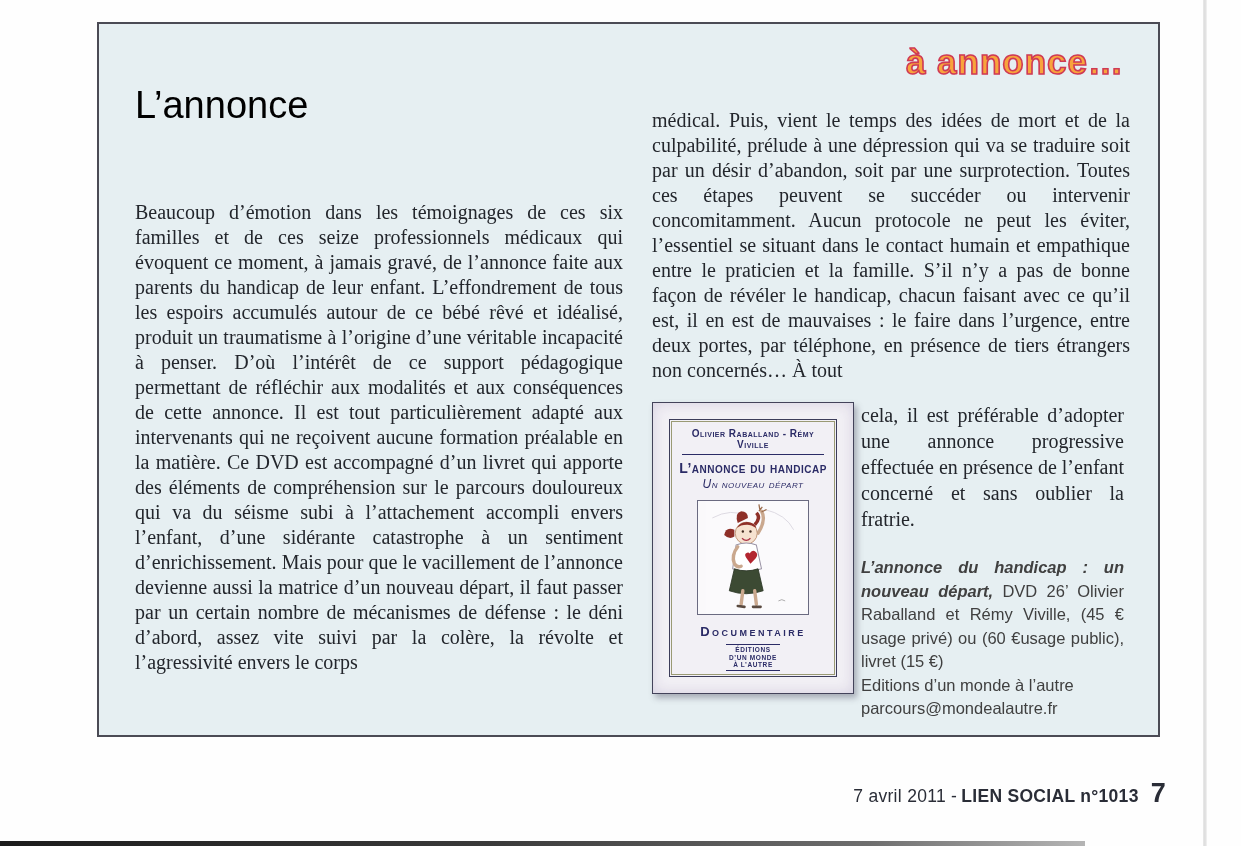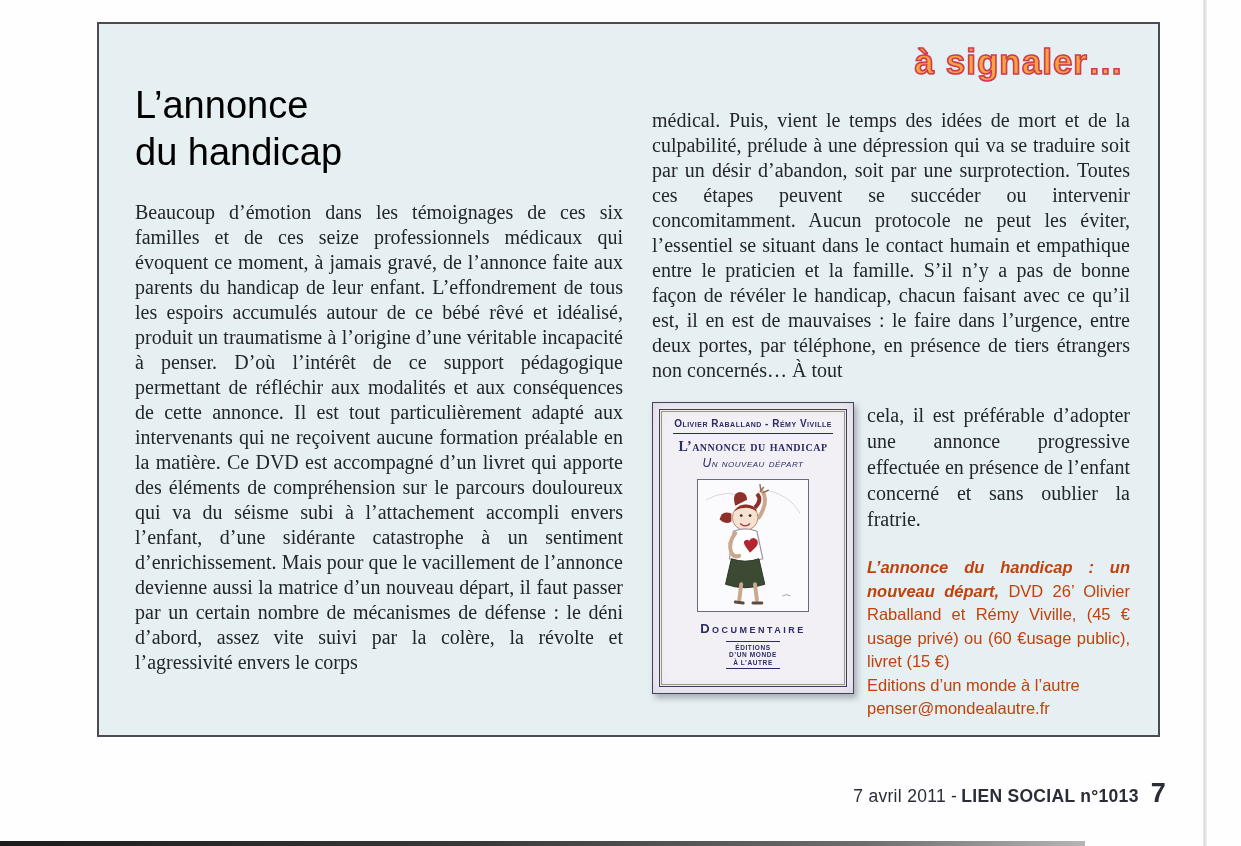--- a/index.html
+++ b/index.html
@@ -22,47 +22,47 @@
 
   .coltext { font-family:"Liberation Serif", serif; font-size:20px; line-height:25px;
              color:#23262c; text-align:justify; }
 
   .col-left  { position:absolute; left:36px;  top:176px; width:488px; }
   .col-right { position:absolute; left:553px; top:84px; width:478px; }
 
   .wrap-row { display:flex; margin-top:19px; }
 
   
-  .cover { width:202px; height:292px; flex:0 0 202px; margin-right:13px;
+  .cover { width:202px; height:292px; flex:0 0 202px; margin-right:7px;
            background:#f2f0f5; border:1px solid #43435a;
            box-shadow:3px 4px 6px rgba(90,90,110,.45), inset 0 0 14px rgba(160,150,185,.35);
-           padding:6px; }
+           padding:16px; }
   .cover-inner { width:100%; height:100%; border:1px solid #3c3c5a; outline:1px solid #9a9a74;
                  outline-offset:-3px; padding:8px 6px 5px 6px; text-align:center;
                  color:#2b2b66; display:flex; flex-direction:column; align-items:center; }
   .cover-authors { font-size:10px; font-weight:bold; font-variant:small-caps;
                    letter-spacing:.5px; color:#2b2b66; }
   .cover-rule { width:92%; height:1px; background:#2b2b66; margin:4px 0 5px 0; }
-  .cover-title { font-size:14px; font-weight:bold; font-variant:small-caps; letter-spacing:.5px;font-family:Liberation Serif, serif; }
+  .cover-title { font-size:14px; font-weight:bold; font-variant:small-caps; letter-spacing:.5px; }
   .cover-subtitle { font-size:12px; font-weight:normal; font-style:italic;
                     font-variant:small-caps; letter-spacing:.5px; margin-top:1px; }
   .cover-art { width:112px; height:133px; border:1px solid #6a6a80; background:#faf9fb;
                margin-top:9px; }
   .cover-genre { font-size:13px; font-weight:bold; font-variant:small-caps;
                  letter-spacing:2.5px; margin-top:9px; }
   .cover-pub { font-size:6.5px; font-weight:bold; letter-spacing:.6px; line-height:7.5px;
                margin-top:5px; text-transform:uppercase;
                border-top:1px solid #2b2b66; border-bottom:1px solid #2b2b66; padding:1.5px 3px; }
 
   .beside { width:263px; }
   .beside .coltext { text-align:justify; line-height:26px; }
 
   
   .caption { margin-top:24px; font-family:"Liberation Sans", sans-serif;
-             font-size:16.5px; line-height:23.5px; color:#c2410c; text-align:justify; }
+             font-size:16.5px; line-height:23.5px; color:#404040; text-align:justify; }
   .caption .cap-title { font-weight:bold; font-style:italic; }
   .caption .cap-line { text-align:left; }
 
   
   .footer { position:absolute; top:778px; right:75px; display:flex; align-items:baseline;
             color:#2a2d37; font-size:17.5px; letter-spacing:.3px; }
   .footer .journal { font-weight:bold; margin-left:4px; }
   .footer .pagenum { font-weight:bold; font-size:27px; margin-left:12px; }
 
   
@@ -71,23 +71,23 @@
   .bottom-strip { position:absolute; bottom:0; left:0; width:1085px; height:5px;
                   background:linear-gradient(to right,#1c1c1c 0%,#3a3a3a 45%,#6e6e6e 80%,#b5b5b5 100%); }
 </style>
 </head>
 <body>
 
 <div class="scan">
 
   <div class="panel">
 
-    <div class="badge">à signaler…</div>
+    <div class="badge">à annonce…</div>
 
-    <h1 class="title"><span>L’annonce</span><br><span>du handicap</span></h1>
+    <h1 class="title"><span>L’annonce</span><br></h1>
 
     <div class="col-left coltext">Beaucoup d’émotion dans les témoignages de ces six familles et de ces seize professionnels médicaux qui évoquent ce moment, à jamais gravé, de l’annonce faite aux parents du handicap de leur enfant. L’effondrement de tous les espoirs accumulés autour de ce bébé rêvé et idéalisé, produit un traumatisme à l’origine d’une véritable incapacité à penser. D’où l’intérêt de ce support pédagogique permettant de réfléchir aux modalités et aux conséquences de cette annonce. Il est tout particulièrement adapté aux intervenants qui ne reçoivent aucune formation préalable en la matière. Ce DVD est accompagné d’un livret qui apporte des éléments de compréhension sur le parcours douloureux qui va du séisme subi à l’attachement accompli envers l’enfant, d’une sidérante catastrophe à un sentiment d’enrichissement. Mais pour que le vacillement de l’annonce devienne aussi la matrice d’un nouveau départ, il faut passer par un certain nombre de mécanismes de défense : le déni d’abord, assez vite suivi par la colère, la révolte et l’agressivité envers le corps</div>
 
     <div class="col-right">
       <div class="coltext">médical. Puis, vient le temps des idées de mort et de la culpabilité, prélude à une dépression qui va se traduire soit par un désir d’abandon, soit par une surprotection. Toutes ces étapes peuvent se succéder ou intervenir concomitamment. Aucun protocole ne peut les éviter, l’essentiel se situant dans le contact humain et empathique entre le praticien et la famille. S’il n’y a pas de bonne façon de révéler le handicap, chacun faisant avec ce qu’il est, il en est de mauvaises : le faire dans l’urgence, entre deux portes, par téléphone, en présence de tiers étrangers non concernés… À tout</div>
 
       <div class="wrap-row">
 
         <div class="cover">
           <div class="cover-inner">
@@ -136,21 +136,21 @@
             </div>
           </div>
         </div>
 
         <div class="beside">
           <div class="coltext">cela, il est préférable d’adopter une annonce progressive effectuée en présence de l’enfant concerné et sans oublier la fratrie.</div>
 
           <div class="caption">
             <div><span class="cap-title">L’annonce du handicap : un nouveau départ,</span><span> DVD 26’ Olivier Raballand et Rémy Viville, (45 € usage privé) ou (60 €usage public), livret (15 €)</span></div>
             <div class="cap-line">Editions d’un monde à l’autre</div>
-            <div class="cap-line">penser@mondealautre.fr</div>
+            <div class="cap-line">parcours@mondealautre.fr</div>
           </div>
         </div>
 
       </div>
     </div>
   </div>
 
   <div class="footer">
     <span>7 avril 2011 -</span>
     <span class="journal">LIEN SOCIAL n°1013</span>

